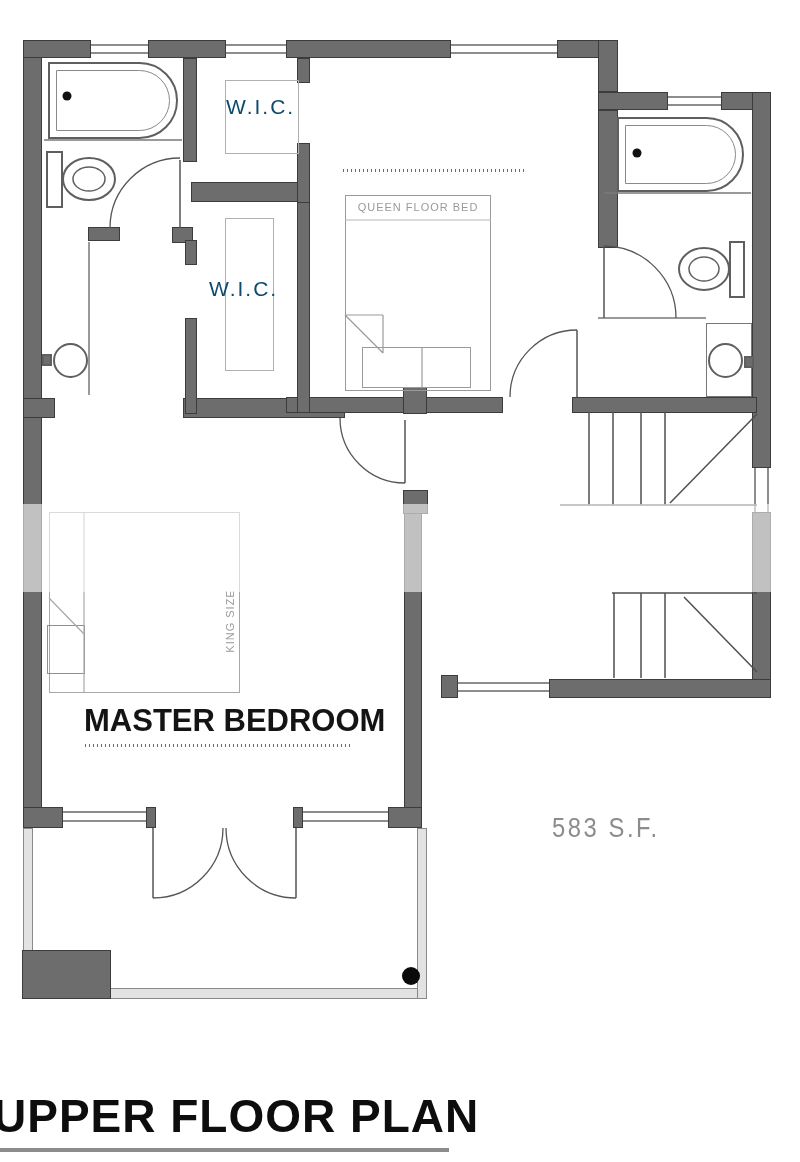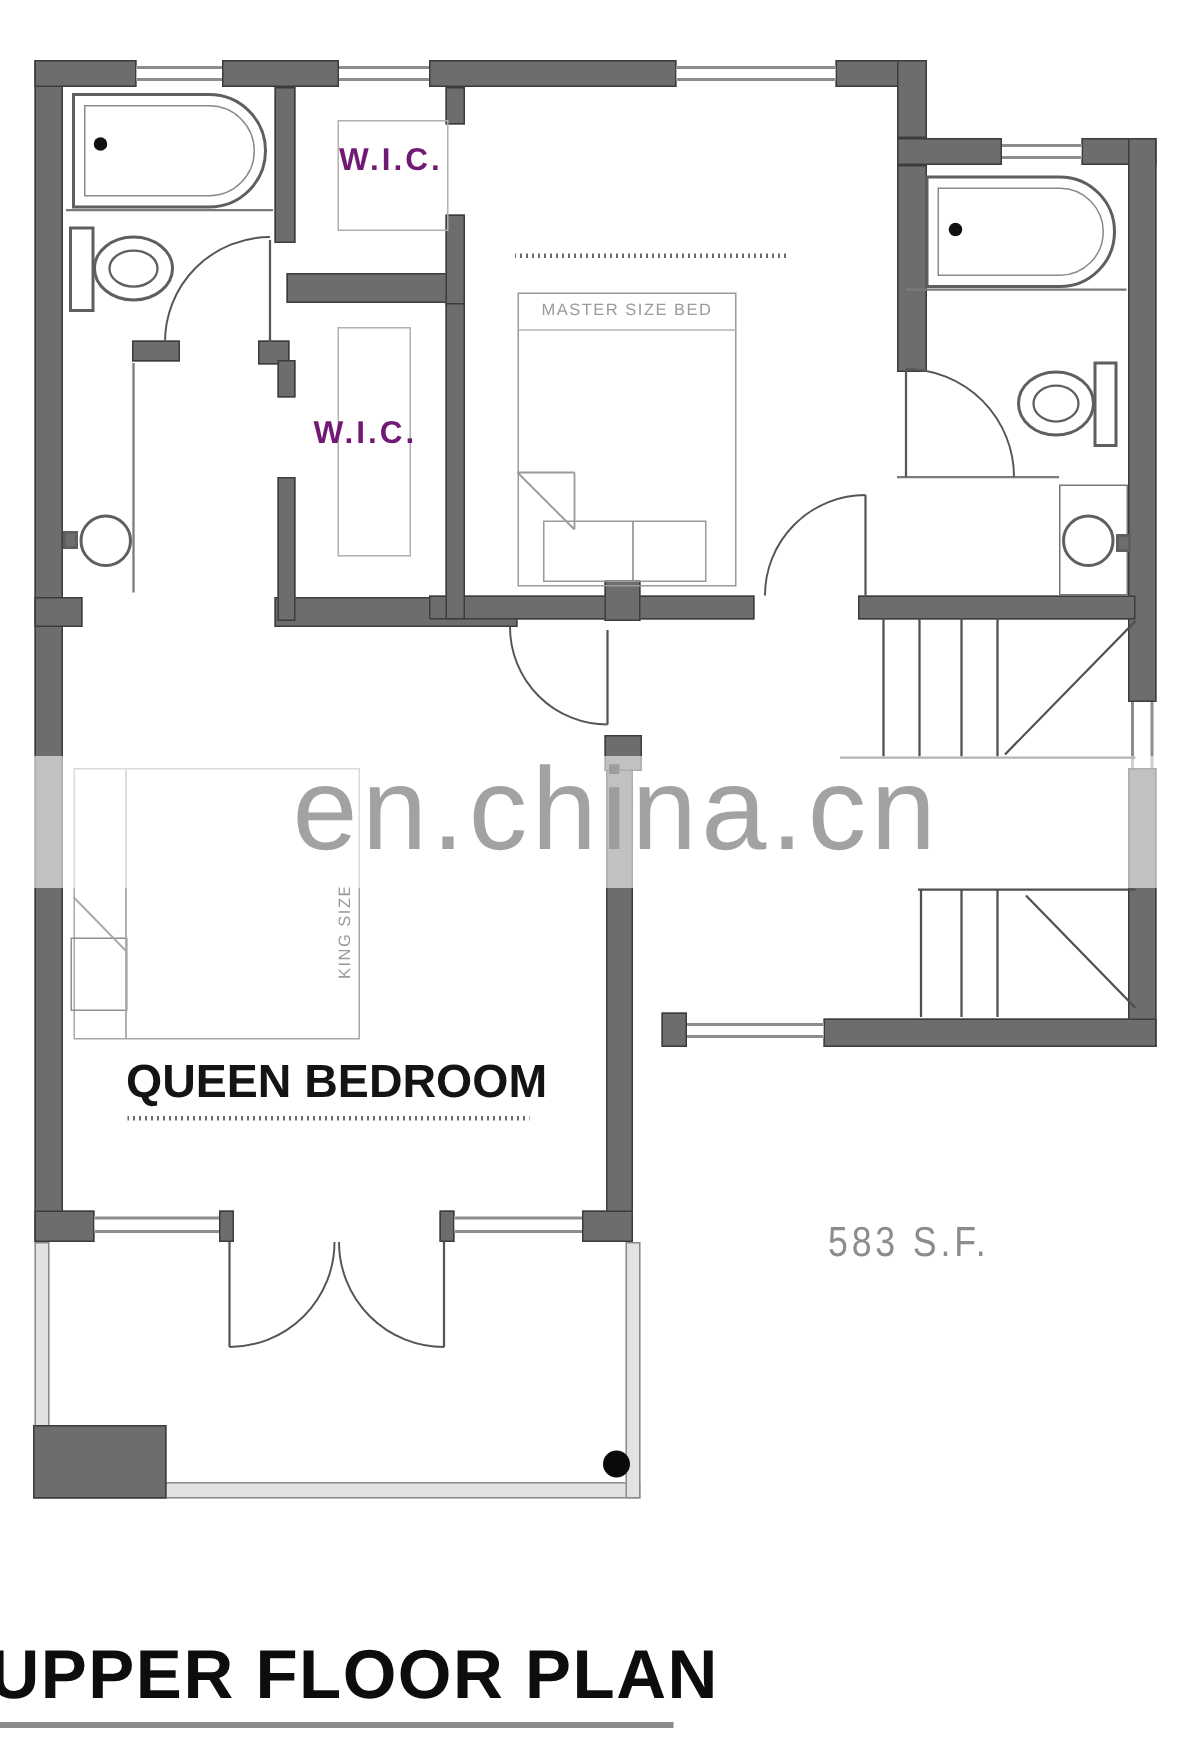--- a/index.html
+++ b/index.html
@@ -33,21 +33,21 @@
   }
   .lbl-room{
     position:absolute;color:var(--label-dark,#141414);font-weight:bold;
     white-space:nowrap;letter-spacing:0px;
   }
   .ticks{
     position:absolute;height:3px;
     background:repeating-linear-gradient(90deg,#6a6a6a 0 1px,transparent 1px 4px);
   }
   .lbl-gray{
-    position:absolute;color:#701a75;letter-spacing:2px;white-space:nowrap;font-weight:bold;
+    position:absolute;color:#0c4a6e;letter-spacing:2px;white-space:nowrap;
   }
   .lbl-tiny{
     position:absolute;color:#9a9a9a;font-size:11px;letter-spacing:1px;
     white-space:nowrap;text-align:center;
   }
   #wm-band{
     position:absolute;left:0;top:504px;width:800px;height:88px;
     background:rgba(255,255,255,0.58);
   }
   #wm-text{
@@ -183,30 +183,29 @@
     <path d="M422,348 V387" stroke="#9a9a9a" stroke-width="1.2"></path>
 
     <path d="M84,513 V692" stroke="#a8a8a8" stroke-width="1.2"></path>
     <path d="M49,598 L84,634" stroke="#a8a8a8" stroke-width="1.2"></path>
 
     <circle cx="411" cy="976" r="9" fill="#0a0a0a"></circle>
   </svg>
 
   <div class="ticks" style="left:343px;top:169px;width:182px"></div>
 
-  <div class="lbl-room" style="left:84px;top:703px;font-size:31px">QUEEN BEDROOM</div>
+  <div class="lbl-room" style="left:84px;top:703px;font-size:31px">MASTER BEDROOM</div>
   <div class="ticks" style="left:85px;top:744px;width:268px"></div>
 
   <div class="lbl-gray" style="left:226px;top:95px;font-size:21px">W.I.C.</div>
   <div class="lbl-gray" style="left:209px;top:277px;font-size:21px">W.I.C.</div>
 
-  <div class="lbl-tiny" style="left:350px;top:201px;width:136px">MASTER SIZE BED</div>
+  <div class="lbl-tiny" style="left:350px;top:201px;width:136px">QUEEN FLOOR BED</div>
   <div class="lbl-tiny" style="left:155px;top:615px;width:150px;transform:rotate(-90deg)">KING SIZE</div>
 
   <div id="area-label">583 S.F.</div>
 
   <div id="wm-band"></div>
-  <div id="wm-text">en.china.cn</div>
 
   <div id="title">UPPER FLOOR PLAN</div>
   <div id="title-rule"></div>
 
 </div>
 
 </body></html>

